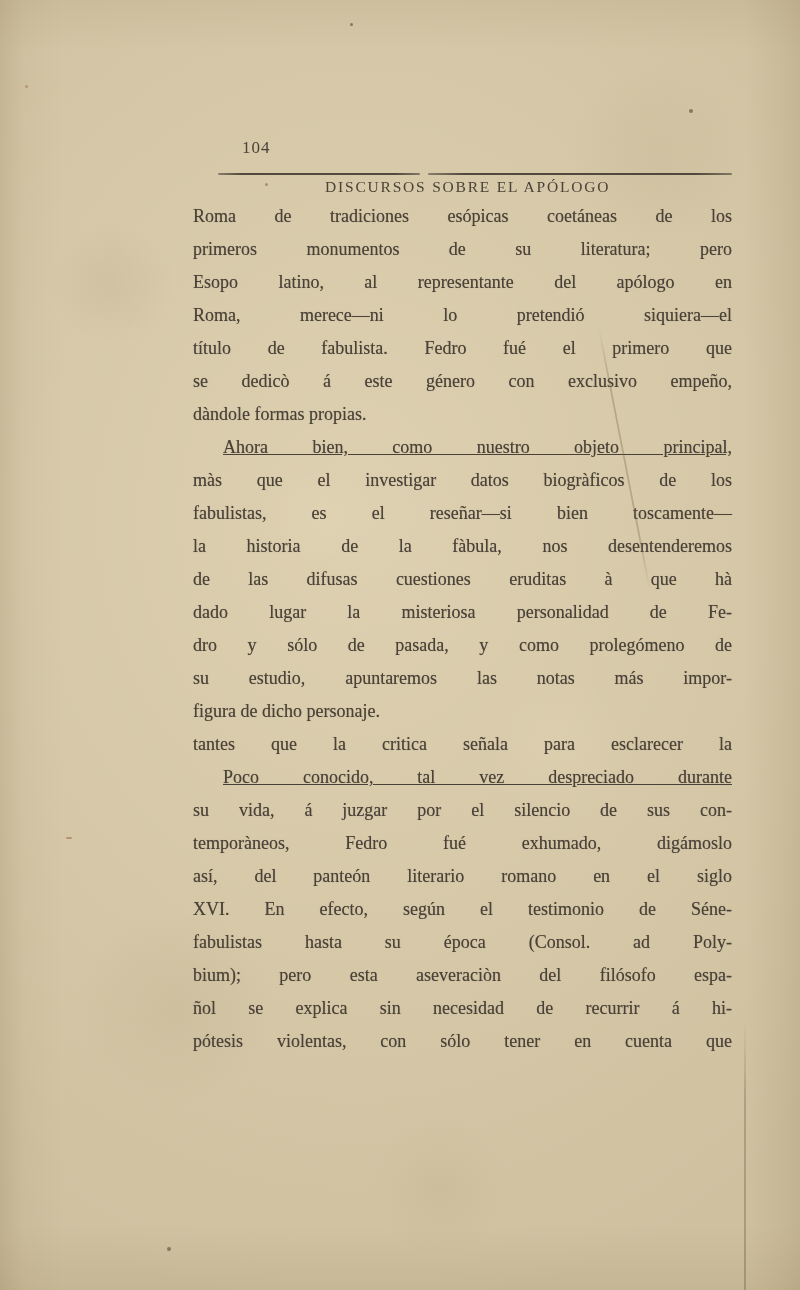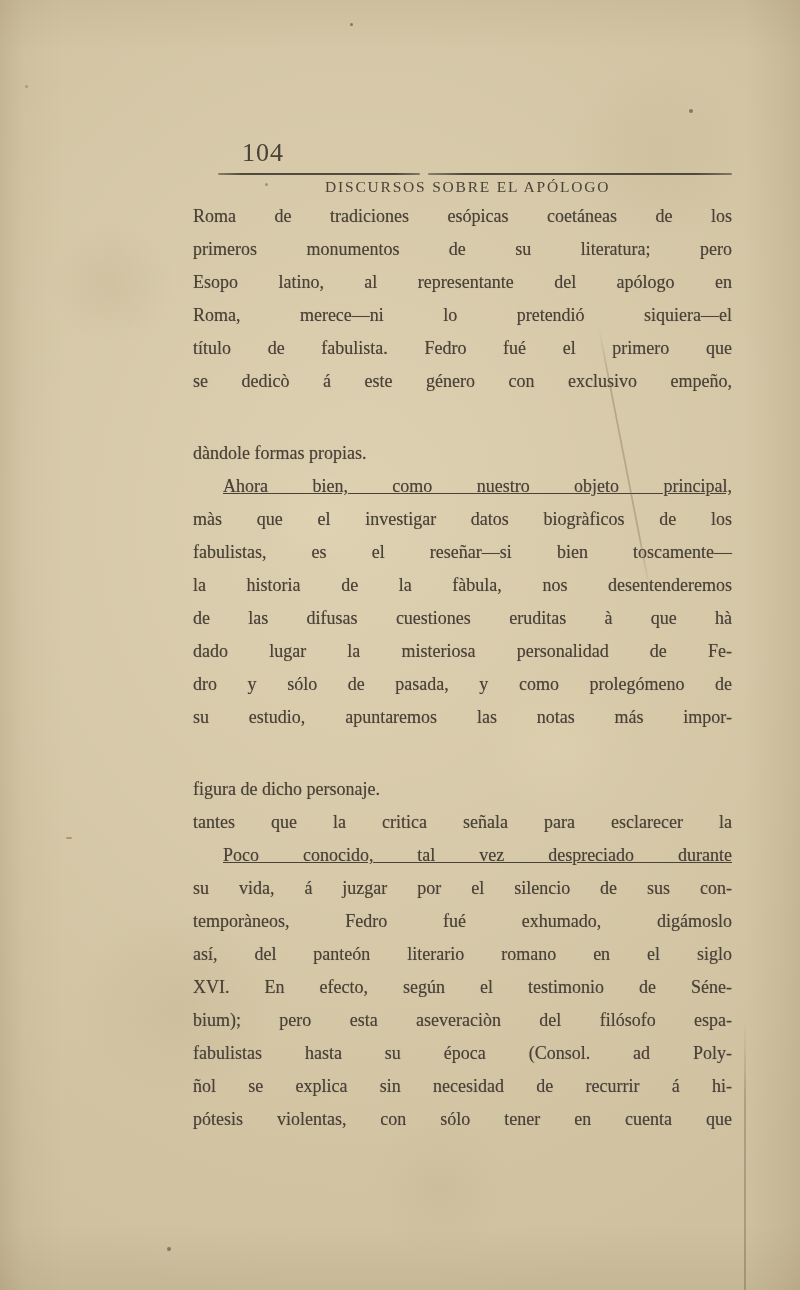--- a/index.html
+++ b/index.html
@@ -32,21 +32,21 @@
       radial-gradient(circle 110px at 70% 58%, rgba(255,244,210,0.10), rgba(0,0,0,0) 70%),
       radial-gradient(circle 140px at 22% 78%, rgba(118,98,64,0.07), rgba(0,0,0,0) 70%),
       radial-gradient(circle 100px at 55% 92%, rgba(118,98,64,0.06), rgba(0,0,0,0) 70%),
       radial-gradient(circle 70px at 40% 40%, rgba(255,246,214,0.09), rgba(0,0,0,0) 70%);
   }
   .running-header { position: absolute; top: 138px; left: 0; width: 100%; }
   .page-number {
     position: absolute;
     left: 242px;
     top: 0;
-    font-size: 26px;
+    font-size: 17px;
     letter-spacing: 1px;
   }
   .running-title {
     position: absolute;
     left: 325px;
     top: 4px;
     font-size: 15.5px;
     letter-spacing: 1.8px;
     white-space: nowrap;
     margin-top: 36px;
@@ -72,21 +72,21 @@
   }
   .paragraph { margin: 0; }
   .line {
     text-align: justify;
     text-align-last: justify;
     white-space: normal;
     height: 33px;
     overflow: visible;
   }
   .line.indent { text-indent: 30px; text-decoration: underline; }
-  .line.endline { text-align-last: left; margin-top: 39px; }
+  .line.endline { text-align-last: left; }
 
   
   .speck {
     position: absolute;
     border-radius: 50%;
     background: rgba(70,58,42,0.55);
     pointer-events: none;
   }
   .crease {
     position: absolute;
@@ -136,22 +136,22 @@
         <div class="line">su estudio, apuntaremos las notas más impor-</div>
         <div class="line endline">figura de dicho personaje.</div>
         <div class="line">tantes que la critica señala para esclarecer la</div>
       </div>
       <div class="paragraph">
         <div class="line indent">Poco conocido, tal vez despreciado durante</div>
         <div class="line">su vida, á juzgar por el silencio de sus con-</div>
         <div class="line">temporàneos, Fedro fué exhumado, digámoslo</div>
         <div class="line">así, del panteón literario romano en el siglo</div>
         <div class="line">XVI. En efecto, según el testimonio de Séne-</div>
+        <div class="line">fabulistas hasta su época (Consol. ad Poly-</div>
         <div class="line">bium); pero esta aseveraciòn del filósofo espa-</div>
-        <div class="line">fabulistas hasta su época (Consol. ad Poly-</div>
         <div class="line">ñol se explica sin necesidad de recurrir á hi-</div>
         <div class="line">pótesis violentas, con sólo tener en cuenta que</div>
       </div>
     </div>
 
   <div class="speck" style="left:350px; top:23px;  width:3px; height:3px;"></div>
   <div class="speck" style="left:689px; top:109px; width:4px; height:4px;"></div>
   <div class="speck" style="left:265px; top:183px; width:3px; height:3px; opacity:.7;"></div>
   <div class="speck" style="left:167px; top:1247px; width:4px; height:4px;"></div>
   <div class="speck" style="left:25px;  top:85px;  width:3px; height:3px; background:rgba(150,80,50,.4);"></div>

